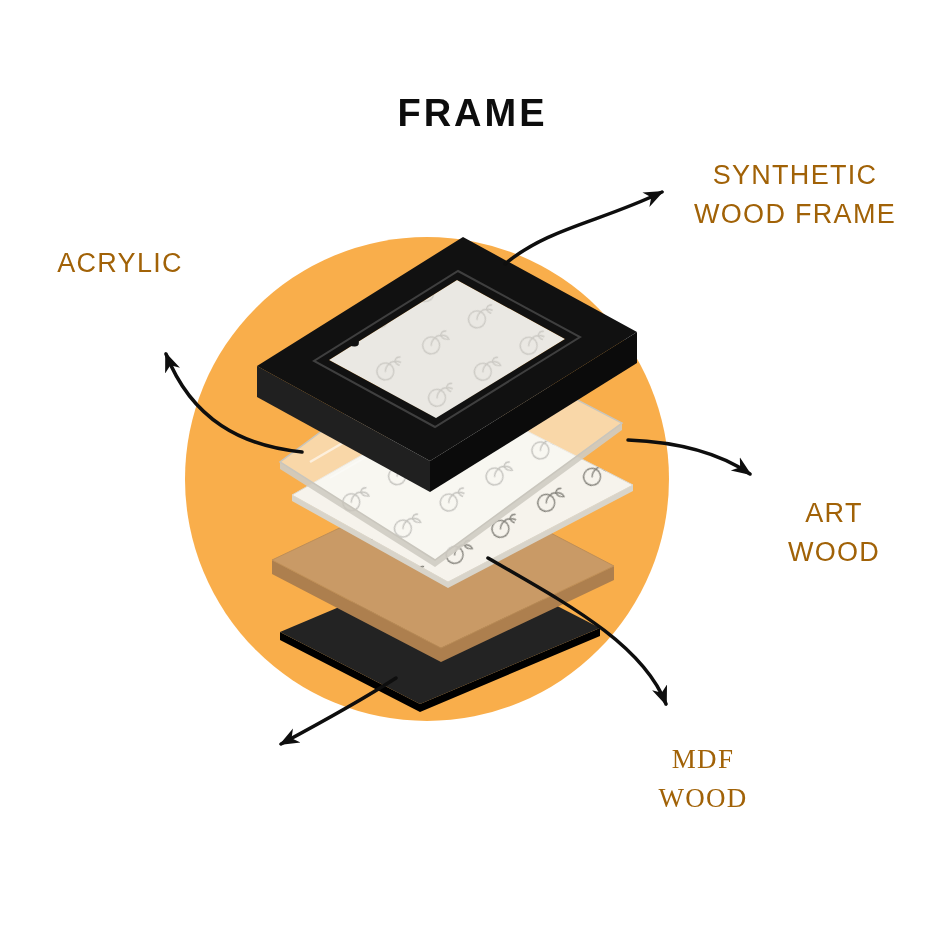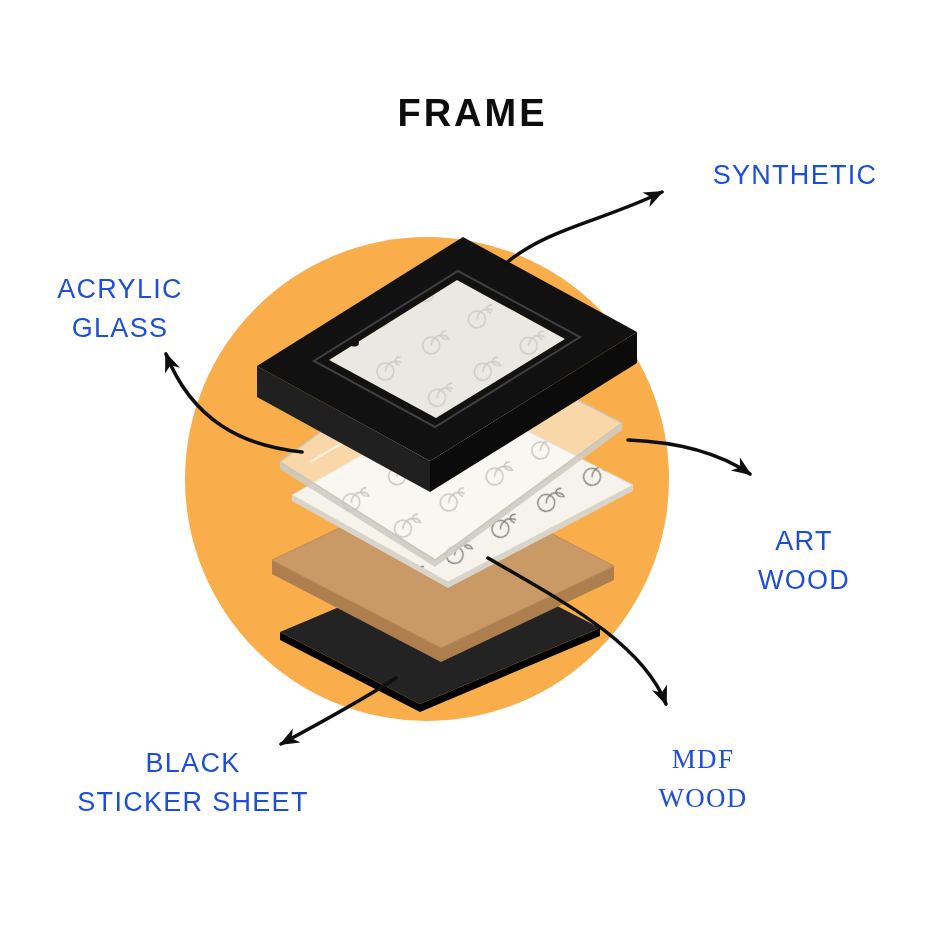--- a/index.html
+++ b/index.html
@@ -2,21 +2,21 @@
 <html><head>
 <meta charset="utf-8">
 <style>
   html,body{margin:0;padding:0;background:#ffffff;}
   .canvas{position:relative;width:945px;height:945px;background:#ffffff;overflow:hidden;
           font-family:"Liberation Sans",sans-serif;}
   .canvas svg{position:absolute;left:0;top:0;}
   .title{position:absolute;top:48px;left:0;width:100%;text-align:center;
          font-size:38px;font-weight:800;letter-spacing:3px;color:#0d0d0d;margin-top:44px;}
   .label{position:absolute;transform:translateX(-50%);text-align:center;
-         font-size:27px;line-height:39px;letter-spacing:1.3px;color:#1d4ed8;white-space:nowrap;}
+         font-size:27px;line-height:39px;letter-spacing:1.3px;color:#a16207;white-space:nowrap;}
 </style>
 </head>
 <body>
 
 <div class="canvas">
 
   <div class="title">FRAME</div>
 
   <svg width="945" height="945" viewBox="0 0 945 945">
     <defs>
@@ -75,35 +75,31 @@
       <path d="M505 264 C548 228 600 222 662 192" marker-end="url(#arrowhead)"></path>
       <path d="M302 452 C242 446 192 420 166 354" marker-end="url(#arrowhead)"></path>
       <path d="M628 440 C678 442 718 452 750 474" marker-end="url(#arrowhead)"></path>
       <path d="M488 558 C560 600 642 642 666 704" marker-end="url(#arrowhead)"></path>
       <path d="M396 678 C362 700 322 722 281 744" marker-end="url(#arrowhead)"></path>
     </g>
   </svg>
 
   <div class="label" style="left:795px;top:156px;">
     <div>SYNTHETIC</div>
+    <div>WOOD FRAME</div>
   </div>
 
-  <div class="label" style="left:120px;top:270px;">
+  <div class="label" style="left:120px;top:244px;">
     <div>ACRYLIC</div>
-    <div>GLASS</div>
   </div>
 
-  <div class="label" style="left:804px;top:494px;margin-top:28px;">
+  <div class="label" style="left:834px;top:494px;">
     <div>ART</div>
     <div>WOOD</div>
   </div>
 
   <div class="label" style="left:703px;top:740px;font-family:Liberation Serif, serif;">
     <div>MDF</div>
     <div>WOOD</div>
   </div>
 
-  <div class="label" style="left:193px;top:744px;">
-    <div>BLACK</div>
-    <div>STICKER SHEET</div>
-  </div>
 
 </div>
 
 </body></html>

